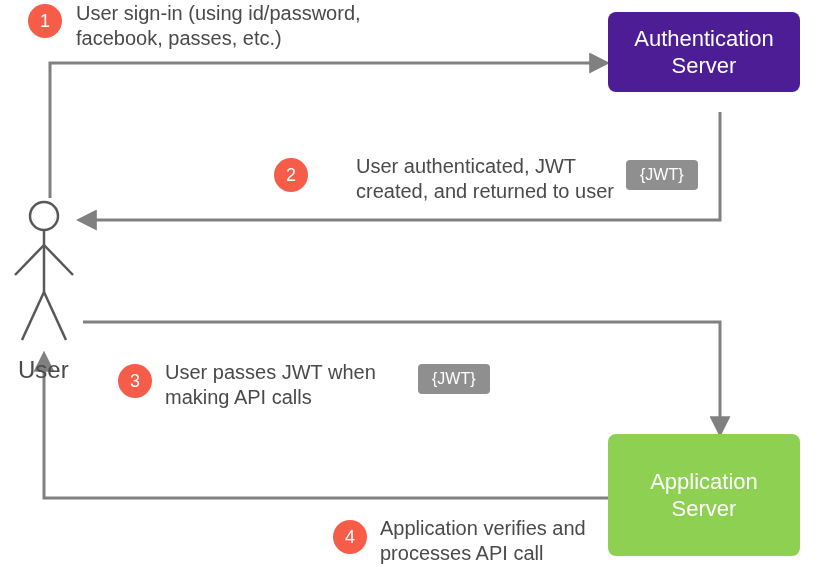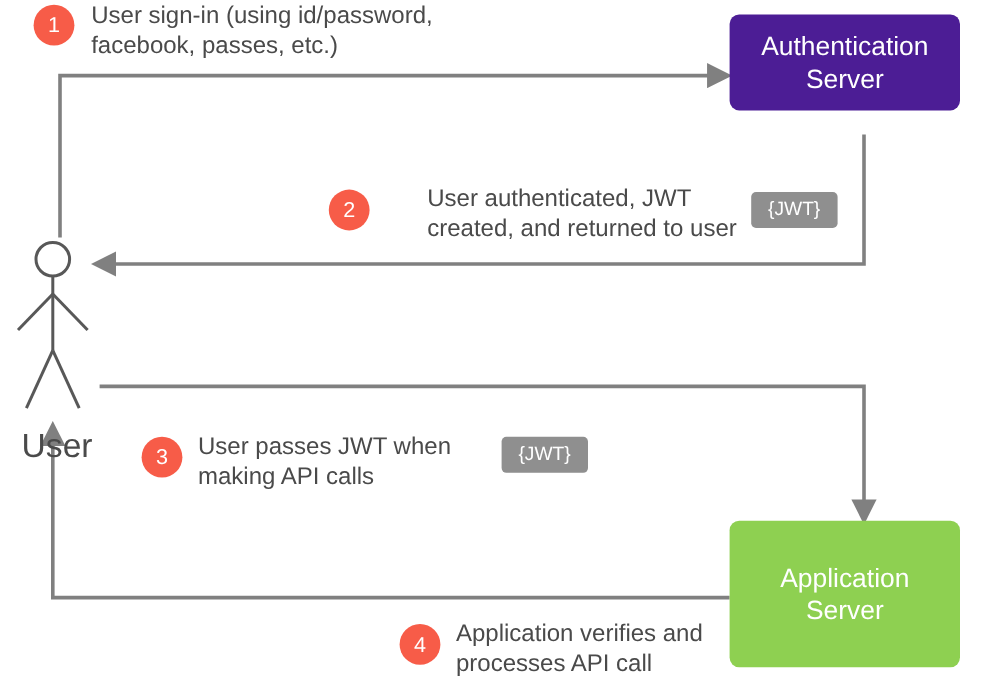--- a/index.html
+++ b/index.html
@@ -47,21 +47,21 @@
     background: #8f8f8f;
     color: #ffffff;
     border-radius: 4px;
     font-size: 16px;
     padding: 6px 14px;
     font-family: "Helvetica Neue", Helvetica, Arial, sans-serif;
     text-align: center;
   }
   .user-label {
     position: absolute;
-    font-size: 28px;
+    font-size: 24px;
     color: #4a4a4a;
   }
   svg.overlay {
     position: absolute;
     top: 0;
     left: 0;
     pointer-events: none;
   }
 </style>
 </head>

